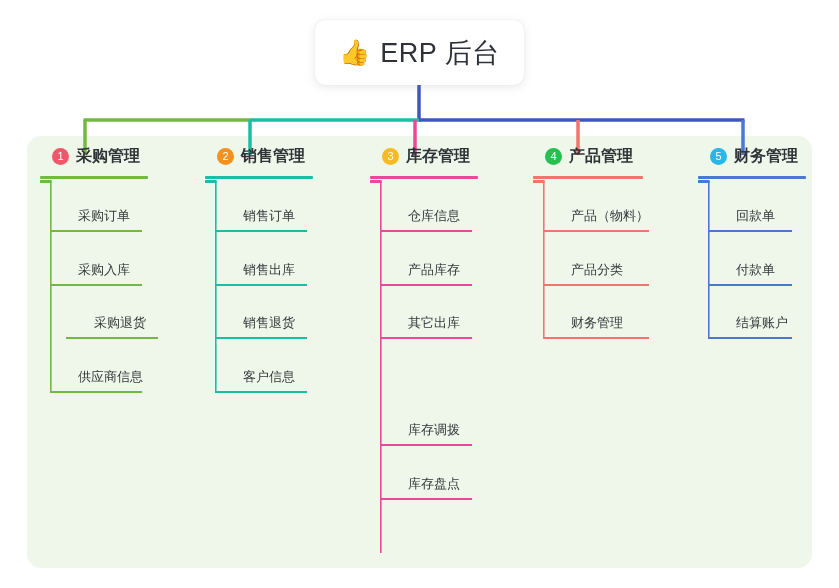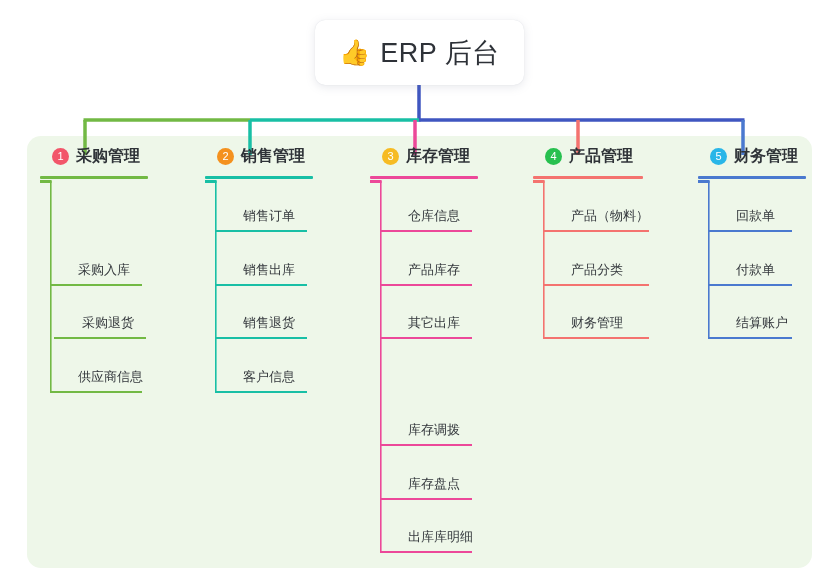--- a/index.html
+++ b/index.html
@@ -189,25 +189,29 @@
       </div>
       <div class="column" style="left: 698px;">
         <div class="col-head">
           <span class="badge" style="background: rgb(41, 182, 232);">5</span>
           <span class="col-title">财务管理</span>
         </div>
         <div class="head-rule" style="background: rgb(74, 121, 207); width: 108px;"></div>
       </div>
     </div>
 
+<div class="leaf" style="position: absolute; left: 50px; top: 202px; width: 92px; height: 30px;">
+      <span class="leaf-label">采购订单</span>
+      <div class="leaf-rule" style="background: rgb(114, 185, 68); width: 92px;"></div>
+    </div>
     <div class="leaf" style="position: absolute; left: 50px; top: 255.5px; width: 92px; height: 30px; text-align: right;">
       <span class="leaf-label">采购入库</span>
       <div class="leaf-rule" style="background: rgb(114, 185, 68); width: 92px;"></div>
     </div>
-    <div class="leaf" style="position: absolute; left: 54px; top: 309px; width: 92px; height: 30px; font-family: Liberation Mono, monospace;">
+    <div class="leaf" style="position: absolute; left: 66px; top: 309px; width: 92px; height: 30px; font-family: Liberation Mono, monospace;">
       <span class="leaf-label">采购退货</span>
       <div class="leaf-rule" style="background: rgb(114, 185, 68); width: 92px;"></div>
     </div>
     <div class="leaf" style="position: absolute; left: 50px; top: 362.5px; width: 92px; height: 30px;">
       <span class="leaf-label">供应商信息</span>
       <div class="leaf-rule" style="background: rgb(114, 185, 68); width: 92px;"></div>
     </div>
     <div class="leaf" style="position: absolute; left: 215px; top: 202px; width: 92px; height: 30px;">
       <span class="leaf-label">销售订单</span>
       <div class="leaf-rule" style="background: rgb(24, 191, 165); width: 92px;"></div>
@@ -235,24 +239,20 @@
     <div class="leaf" style="position: absolute; left: 380px; top: 309px; width: 92px; height: 30px;">
       <span class="leaf-label">其它出库</span>
       <div class="leaf-rule" style="background: rgb(236, 72, 153); width: 92px;"></div>
     </div>
     <div class="leaf" style="position: absolute; left: 380px; top: 416px; width: 92px; height: 30px;">
       <span class="leaf-label">库存调拨</span>
       <div class="leaf-rule" style="background: rgb(236, 72, 153); width: 92px;"></div>
     </div>
     <div class="leaf" style="position: absolute; left: 380px; top: 469.5px; width: 92px; height: 30px;">
       <span class="leaf-label">库存盘点</span>
-      <div class="leaf-rule" style="background: rgb(236, 72, 153); width: 92px;"></div>
-    </div>
-    <div class="leaf" style="position: absolute; left: 380px; top: 523px; width: 92px; height: 30px;">
-      <span class="leaf-label">出库库明细</span>
       <div class="leaf-rule" style="background: rgb(236, 72, 153); width: 92px;"></div>
     </div>
     <div class="leaf" style="position: absolute; left: 543px; top: 202px; width: 106px; height: 30px;">
       <span class="leaf-label">产品（物料）</span>
       <div class="leaf-rule" style="background: rgb(244, 115, 111); width: 106px;"></div>
     </div>
     <div class="leaf" style="position: absolute; left: 543px; top: 255.5px; width: 106px; height: 30px;">
       <span class="leaf-label">产品分类</span>
       <div class="leaf-rule" style="background: rgb(244, 115, 111); width: 106px;"></div>
     </div>

